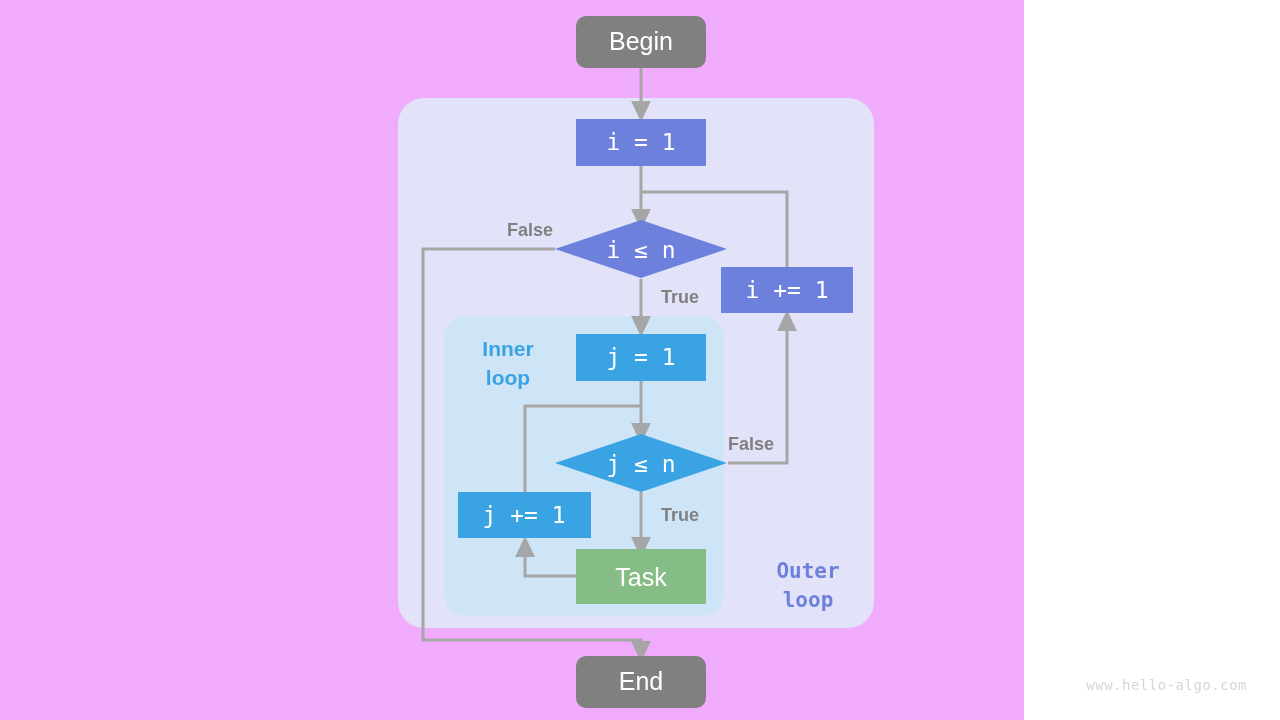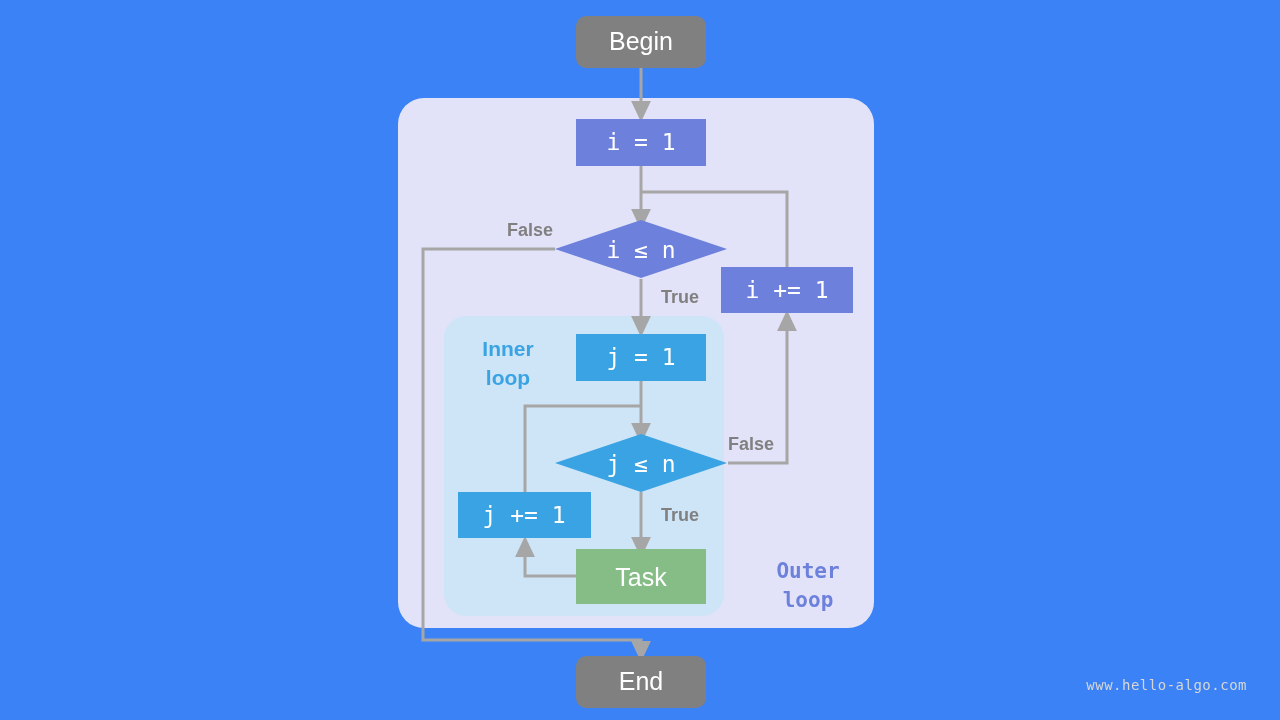--- a/index.html
+++ b/index.html
@@ -8,23 +8,23 @@
     background: #ffffff;
   }
   body {
     width: 1280px;
     height: 720px;
     overflow: hidden;
     font-family: "Liberation Sans", sans-serif;
   }
   #canvas {
     position: relative;
-    width: 1280px;
+    width: 1024px;
     height: 720px;
-    background: #3b82f6;
+    background: #f0abfc;
   }
   svg.flow {
     position: absolute;
     top: 0;
     left: 0;
     width: 1280px;
     height: 720px;
   }
   .node-text-mono {
     font-family: "DejaVu Sans Mono", "Liberation Mono", monospace;

